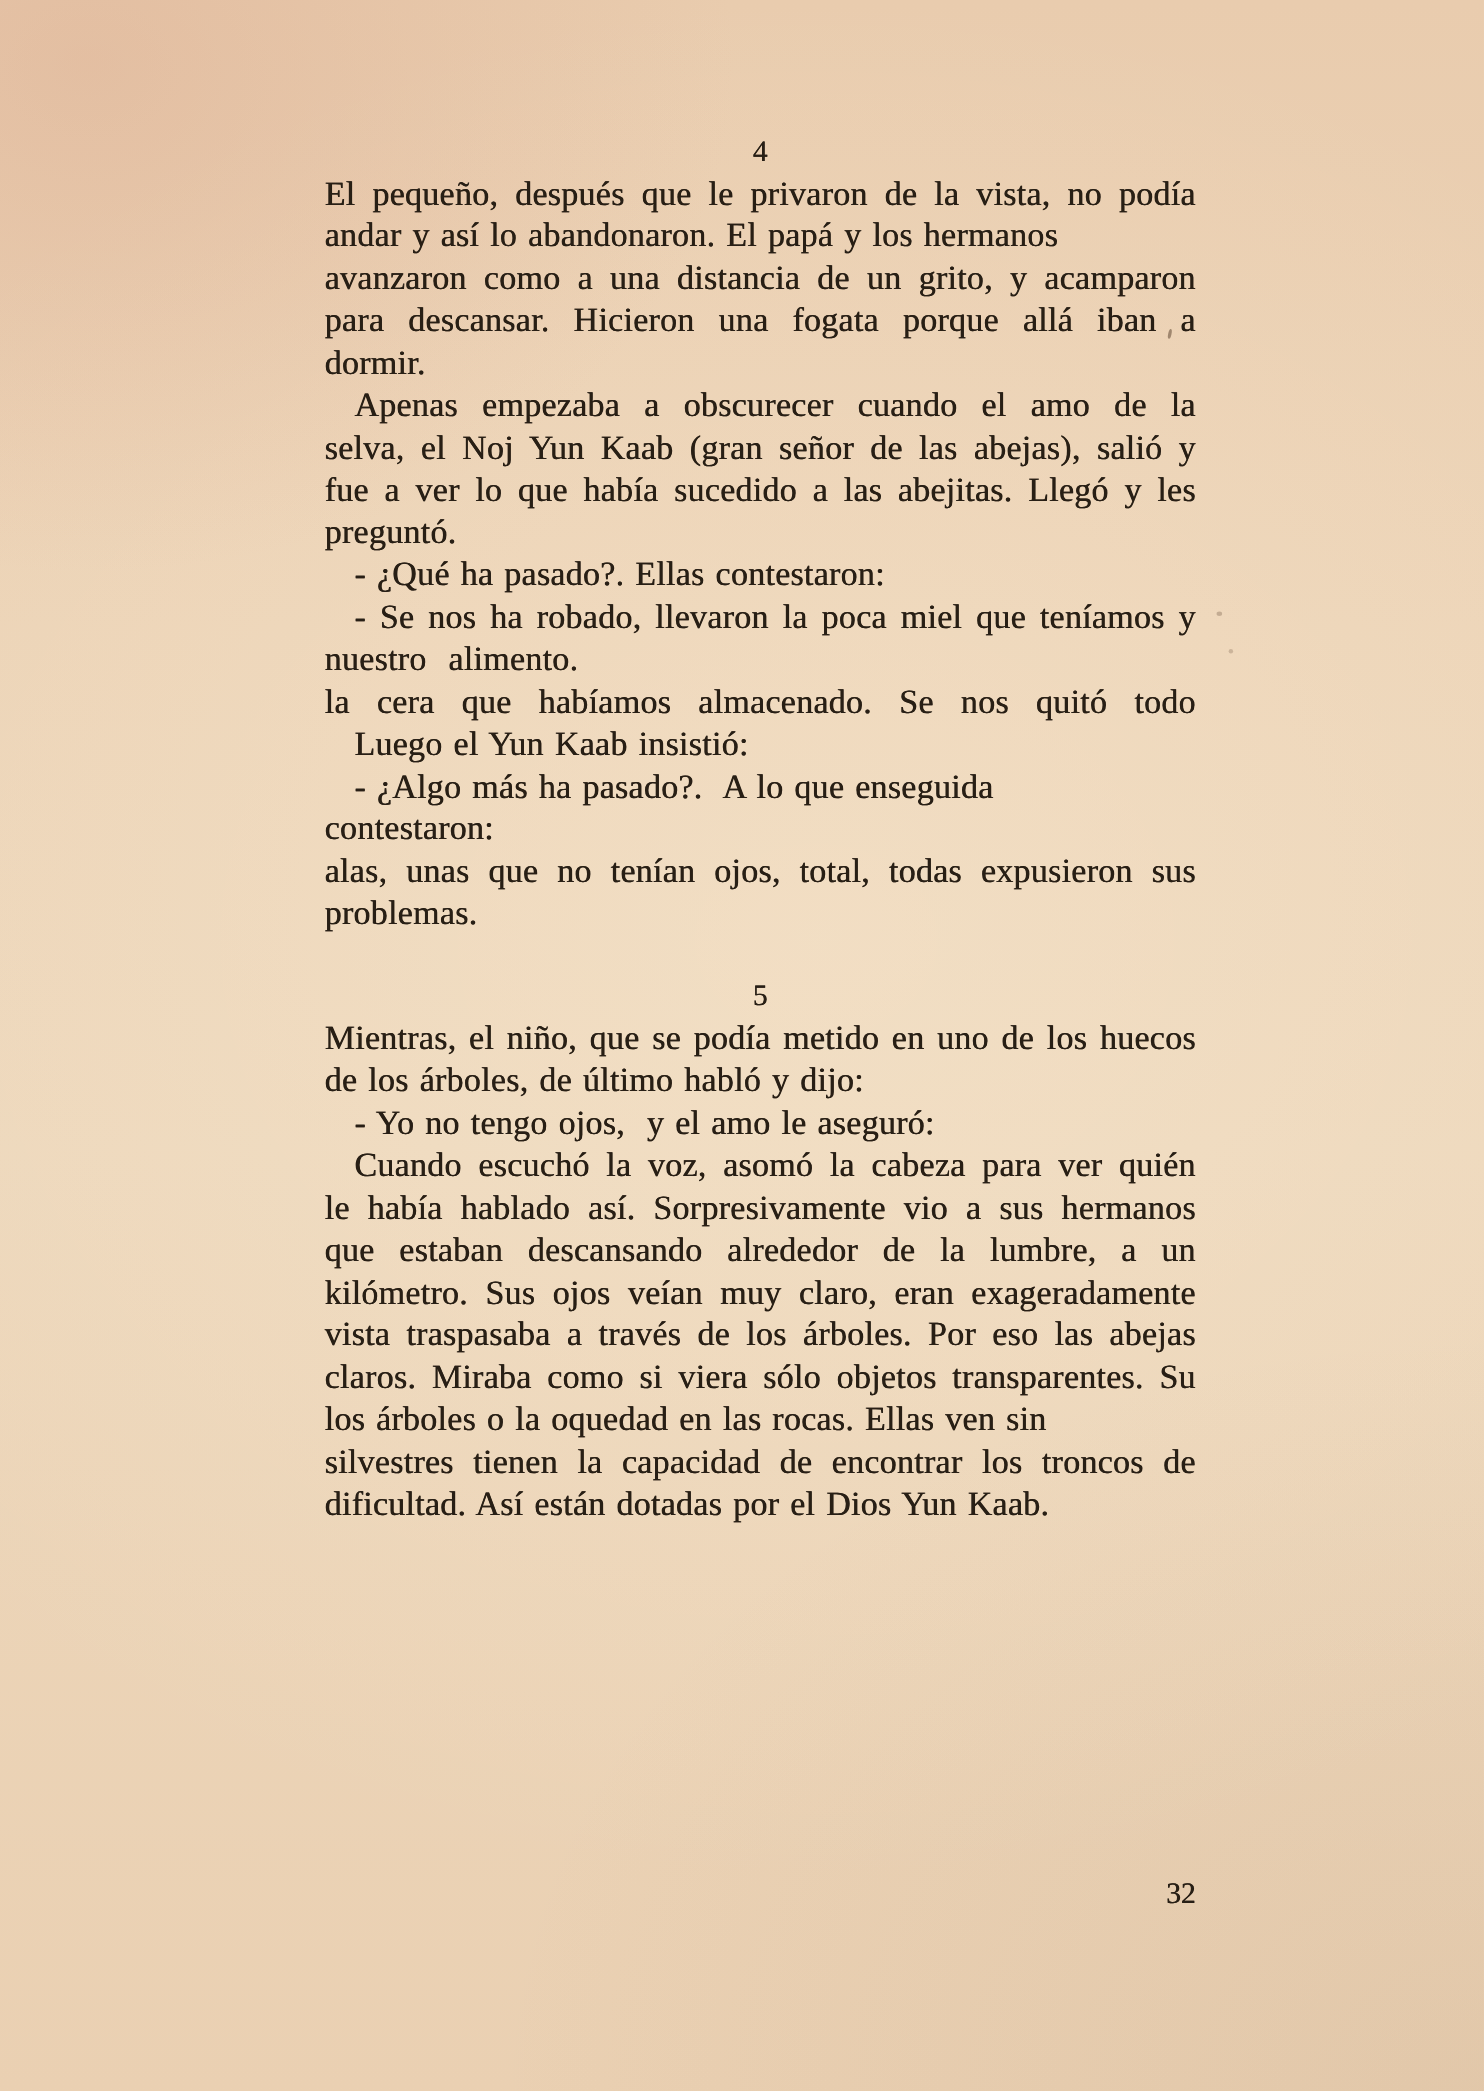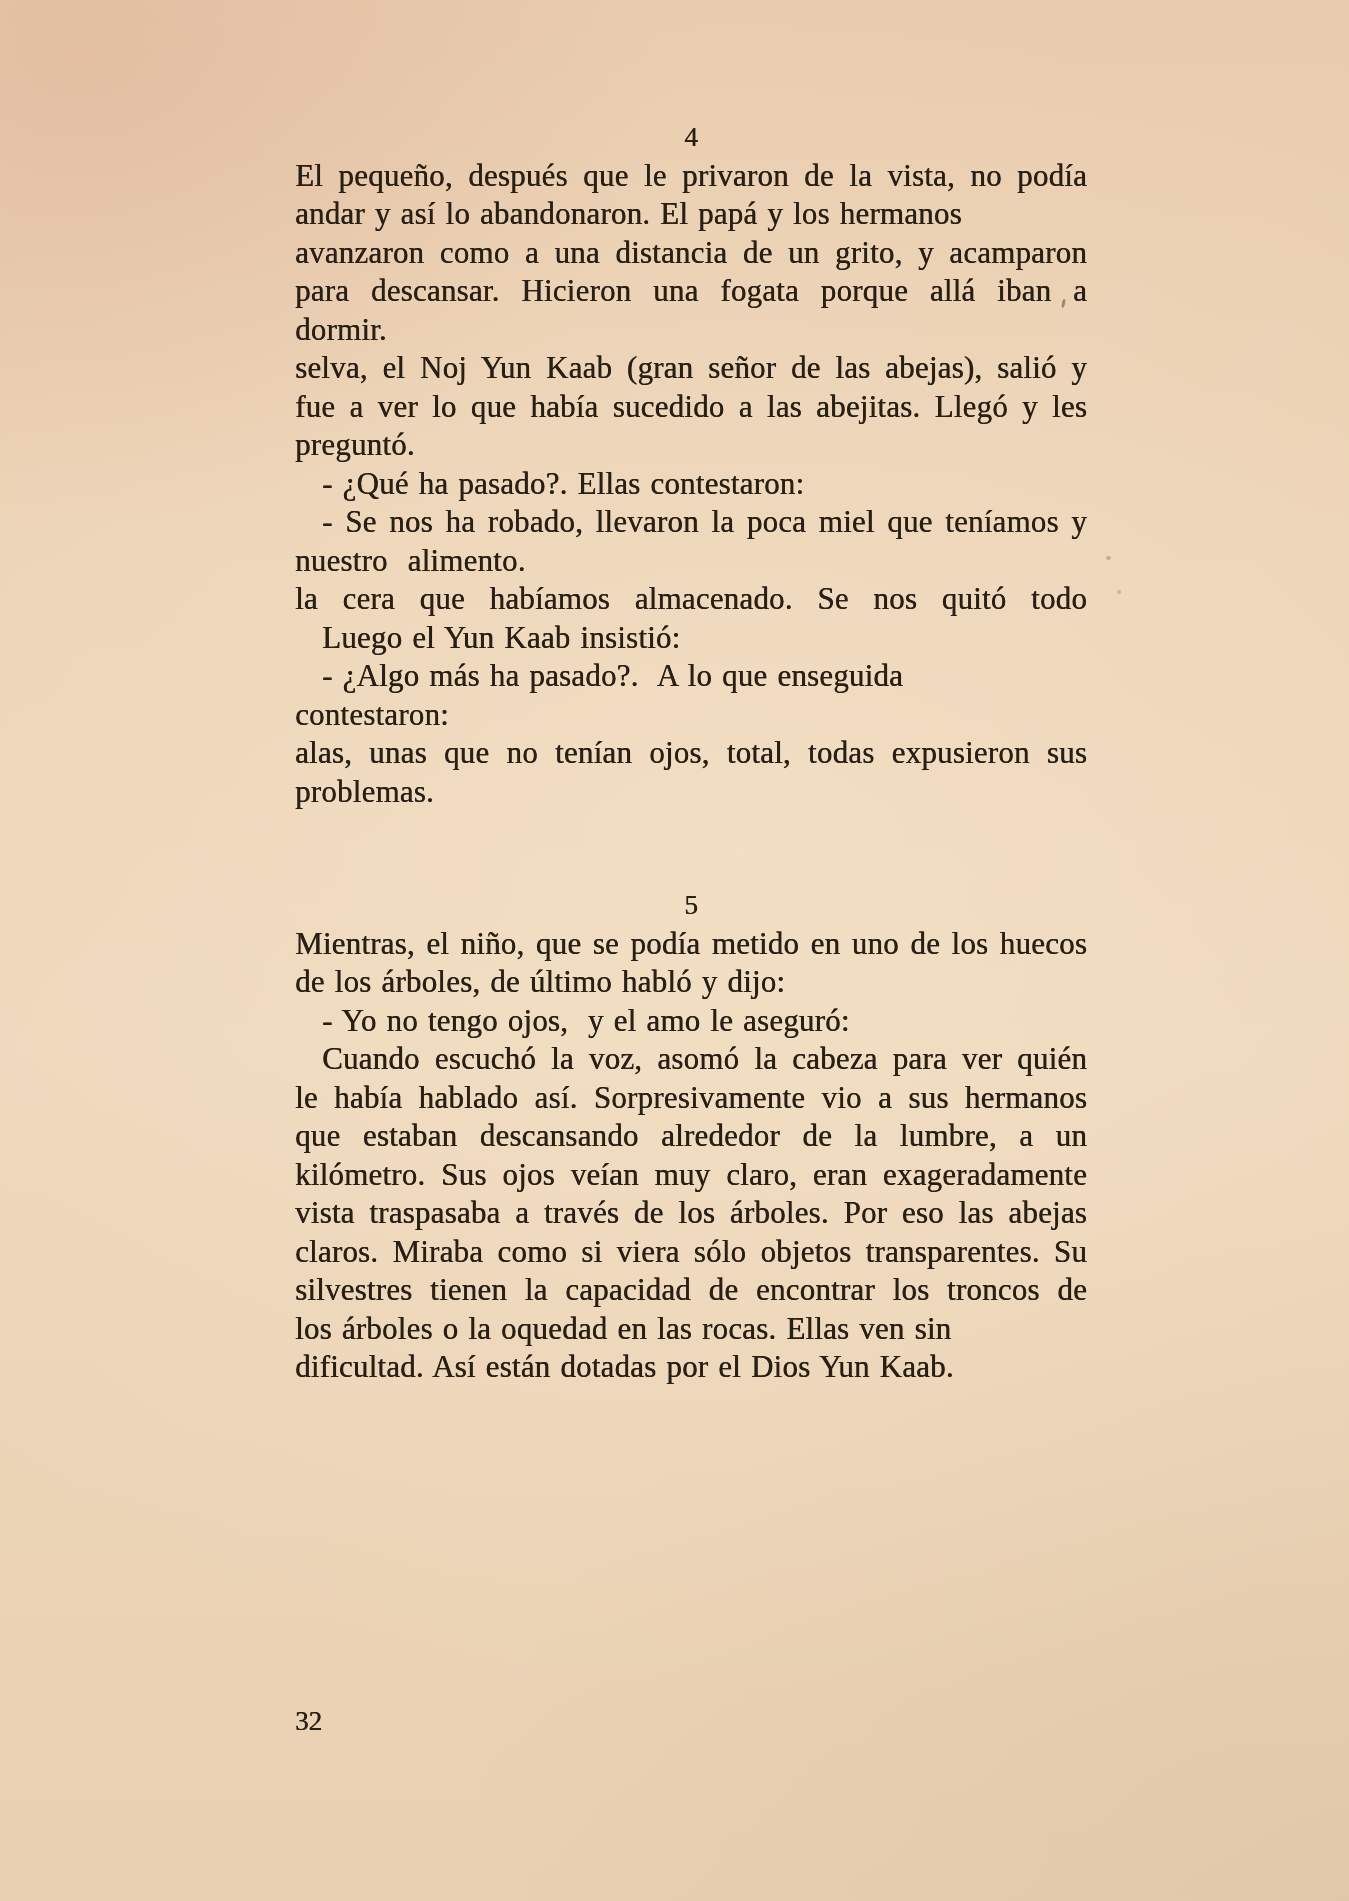--- a/index.html
+++ b/index.html
@@ -51,21 +51,21 @@
   .line.just {
     text-align: justify;
     text-align-last: justify;
   }
   .line .it { }
   .page-number {
     position: absolute;
     top: 1702px;
     left: 295px;
     width: 792px;
-    text-align: left;
+    text-align: right;
     font-size: 27px;
     line-height: 38.5px;
     text-shadow: 0.4px 0 0 currentColor;
   }
   .speck {
     position: absolute;
     background: rgba(84, 59, 40, 0.5);
     border-radius: 50%;
   }
   .speck-1 { left: 1062px; top: 299px; width: 3px; height: 9px; transform: rotate(12deg); }
@@ -78,20 +78,21 @@
 <div class="page">
 
   <section class="text-block sec-4">
     <div class="section-number">4</div>
     <div class="lines">
         <div class="line just">El pequeño, después que le privaron de la vista, no podía</div>
         <div class="line">andar y así lo abandonaron. El papá y los hermanos</div>
         <div class="line just">avanzaron como a una distancia de un grito, y acamparon</div>
         <div class="line just">para descansar. Hicieron una fogata porque allá iban a</div>
         <div class="line">dormir.</div>
+        <div class="line ind just">Apenas empezaba a obscurecer cuando el amo de la</div>
         <div class="line just">selva, el Noj Yun Kaab (gran señor de las abejas), salió y</div>
         <div class="line just">fue a ver lo que había sucedido a las abejitas. Llegó y les</div>
         <div class="line">preguntó.</div>
         <div class="line ind">- ¿Qué ha pasado?. Ellas contestaron:</div>
         <div class="line ind just">- Se nos ha robado, llevaron la poca miel que teníamos y</div>
         <div class="line">nuestro&nbsp; alimento.</div>
         <div class="line just">la cera que habíamos almacenado. Se nos quitó todo</div>
         <div class="line ind">Luego el Yun Kaab insistió:</div>
         <div class="line ind"><span>- ¿Algo </span><span class="it">más</span><span> ha pasado?.&nbsp; A lo que enseguida</span></div>
         <div class="line">contestaron:</div>
@@ -105,22 +106,22 @@
     <div class="lines">
         <div class="line just">Mientras, el niño, que se podía metido en uno de los huecos</div>
         <div class="line"><span>de los árboles, </span><span class="it">de último</span><span> habló y dijo:</span></div>
         <div class="line ind">- Yo no tengo ojos,&nbsp; y el amo le aseguró:</div>
         <div class="line ind just">Cuando escuchó la voz, asomó la cabeza para ver quién</div>
         <div class="line just">le había hablado así. Sorpresivamente vio a sus hermanos</div>
         <div class="line just">que estaban descansando alrededor de la lumbre, a un</div>
         <div class="line just">kilómetro. Sus ojos veían muy claro, eran exageradamente</div>
         <div class="line just">vista traspasaba a través de los árboles. Por eso las abejas</div>
         <div class="line just">claros. Miraba como si viera sólo objetos transparentes. Su</div>
+        <div class="line">los árboles o la oquedad en las rocas. Ellas ven sin</div>
         <div class="line just">silvestres tienen la capacidad de encontrar los troncos de</div>
-        <div class="line">los árboles o la oquedad en las rocas. Ellas ven sin</div>
         <div class="line">dificultad. Así están dotadas por el Dios Yun Kaab.</div>
       </div>
   </section>
 
   <div class="page-number">32</div>
 
   <span class="speck speck-1"></span>
   <span class="speck speck-2"></span>
   <span class="speck speck-3"></span>
 </div>

